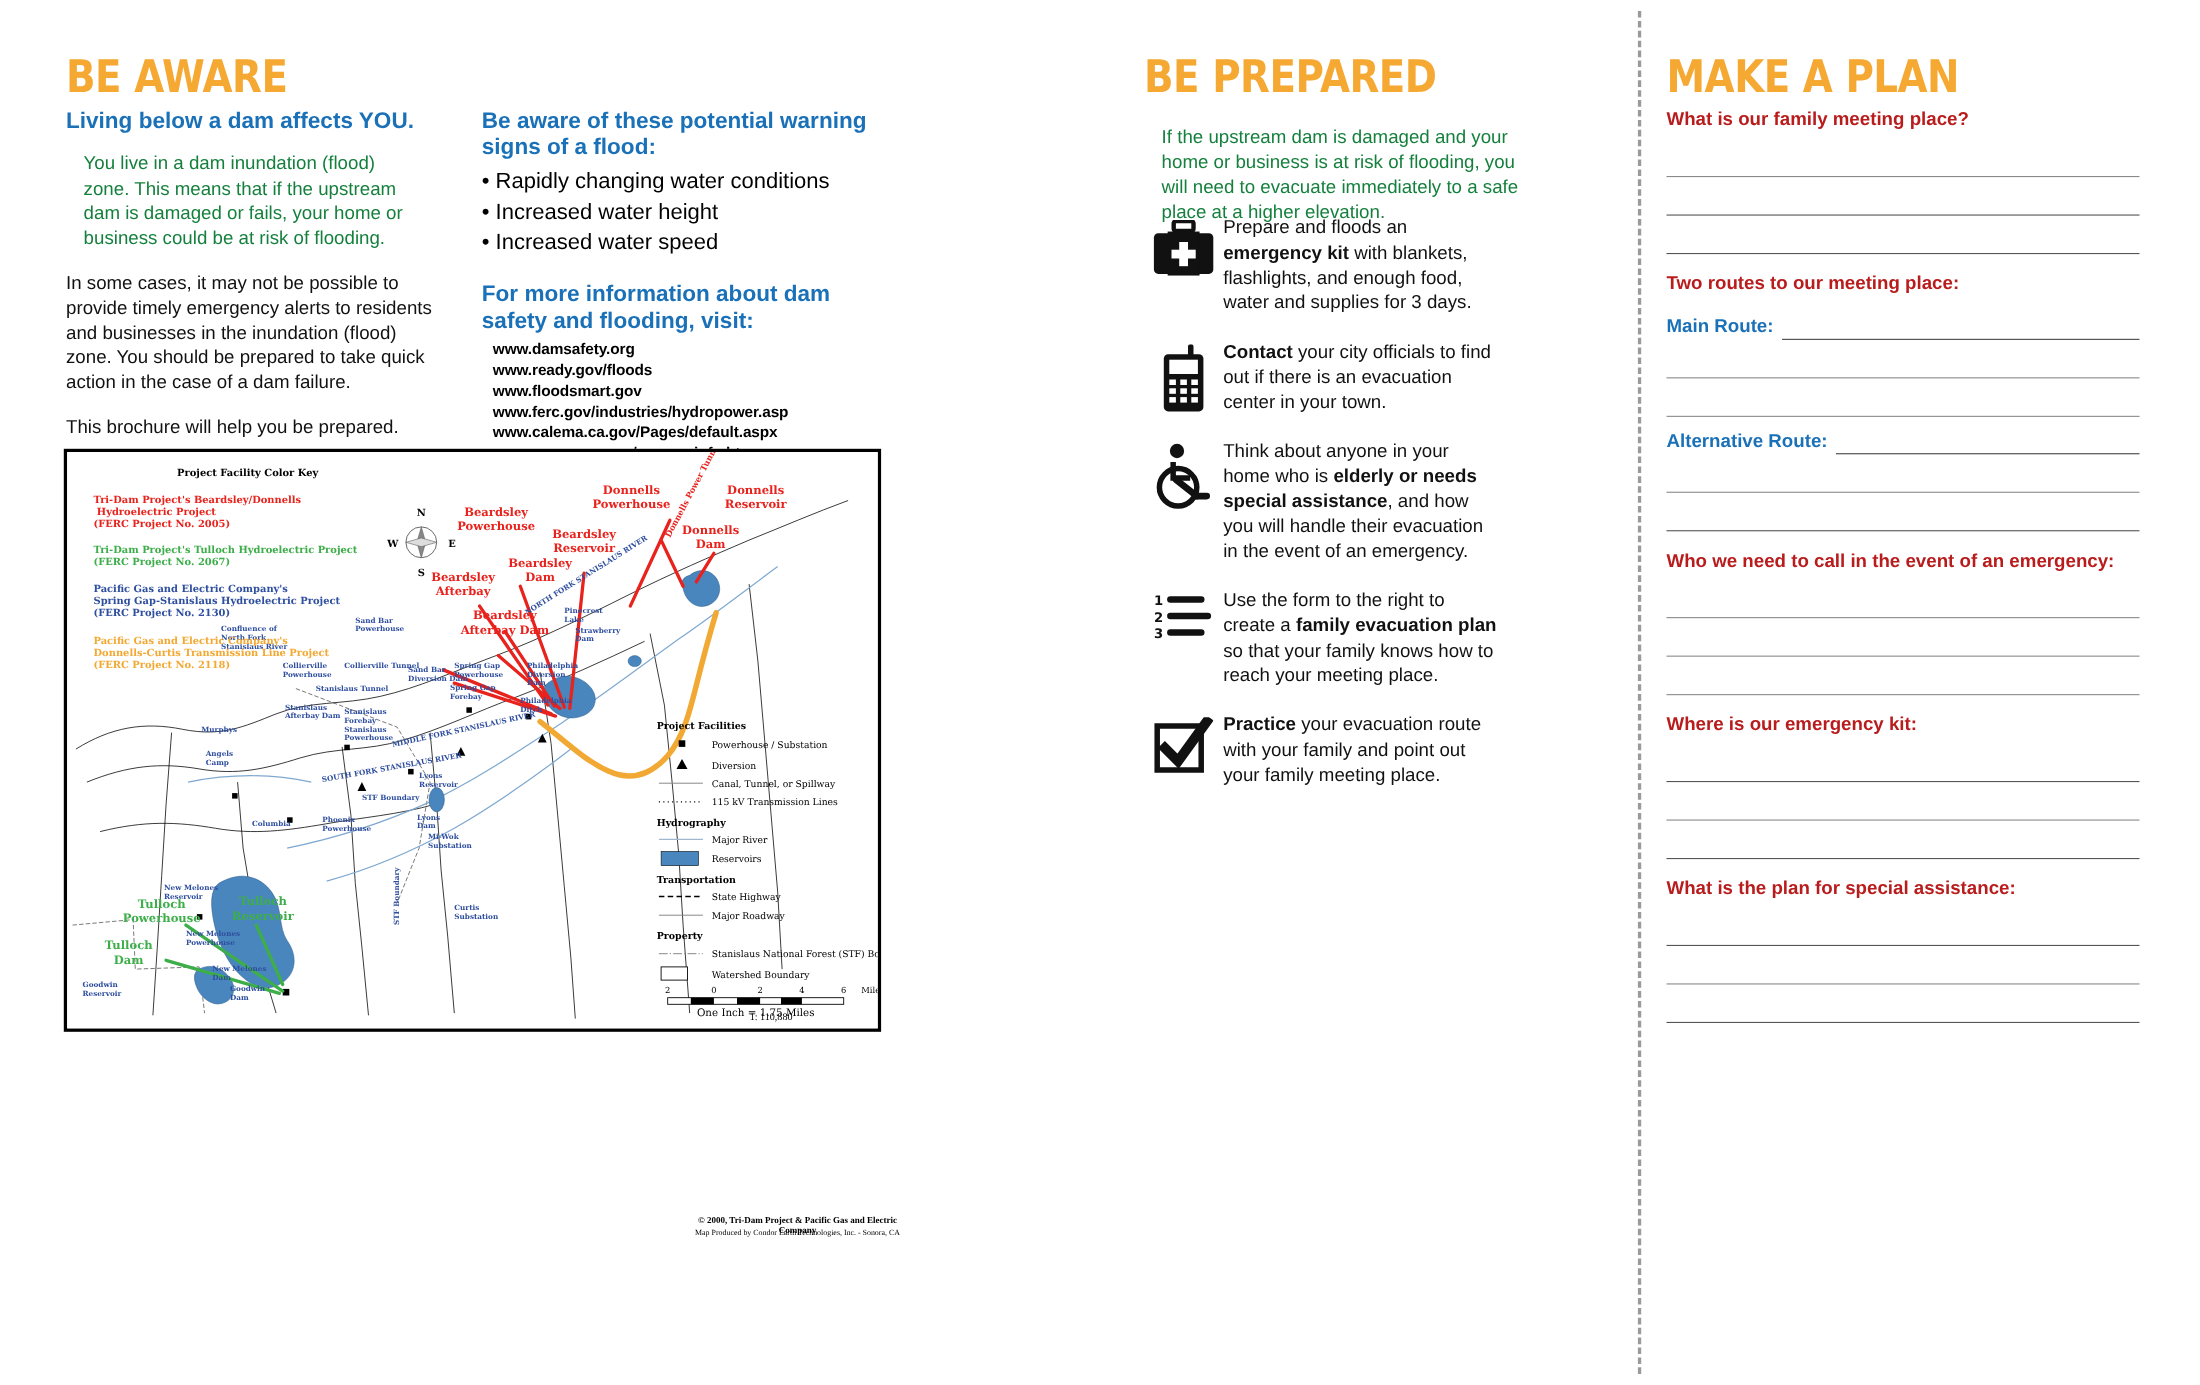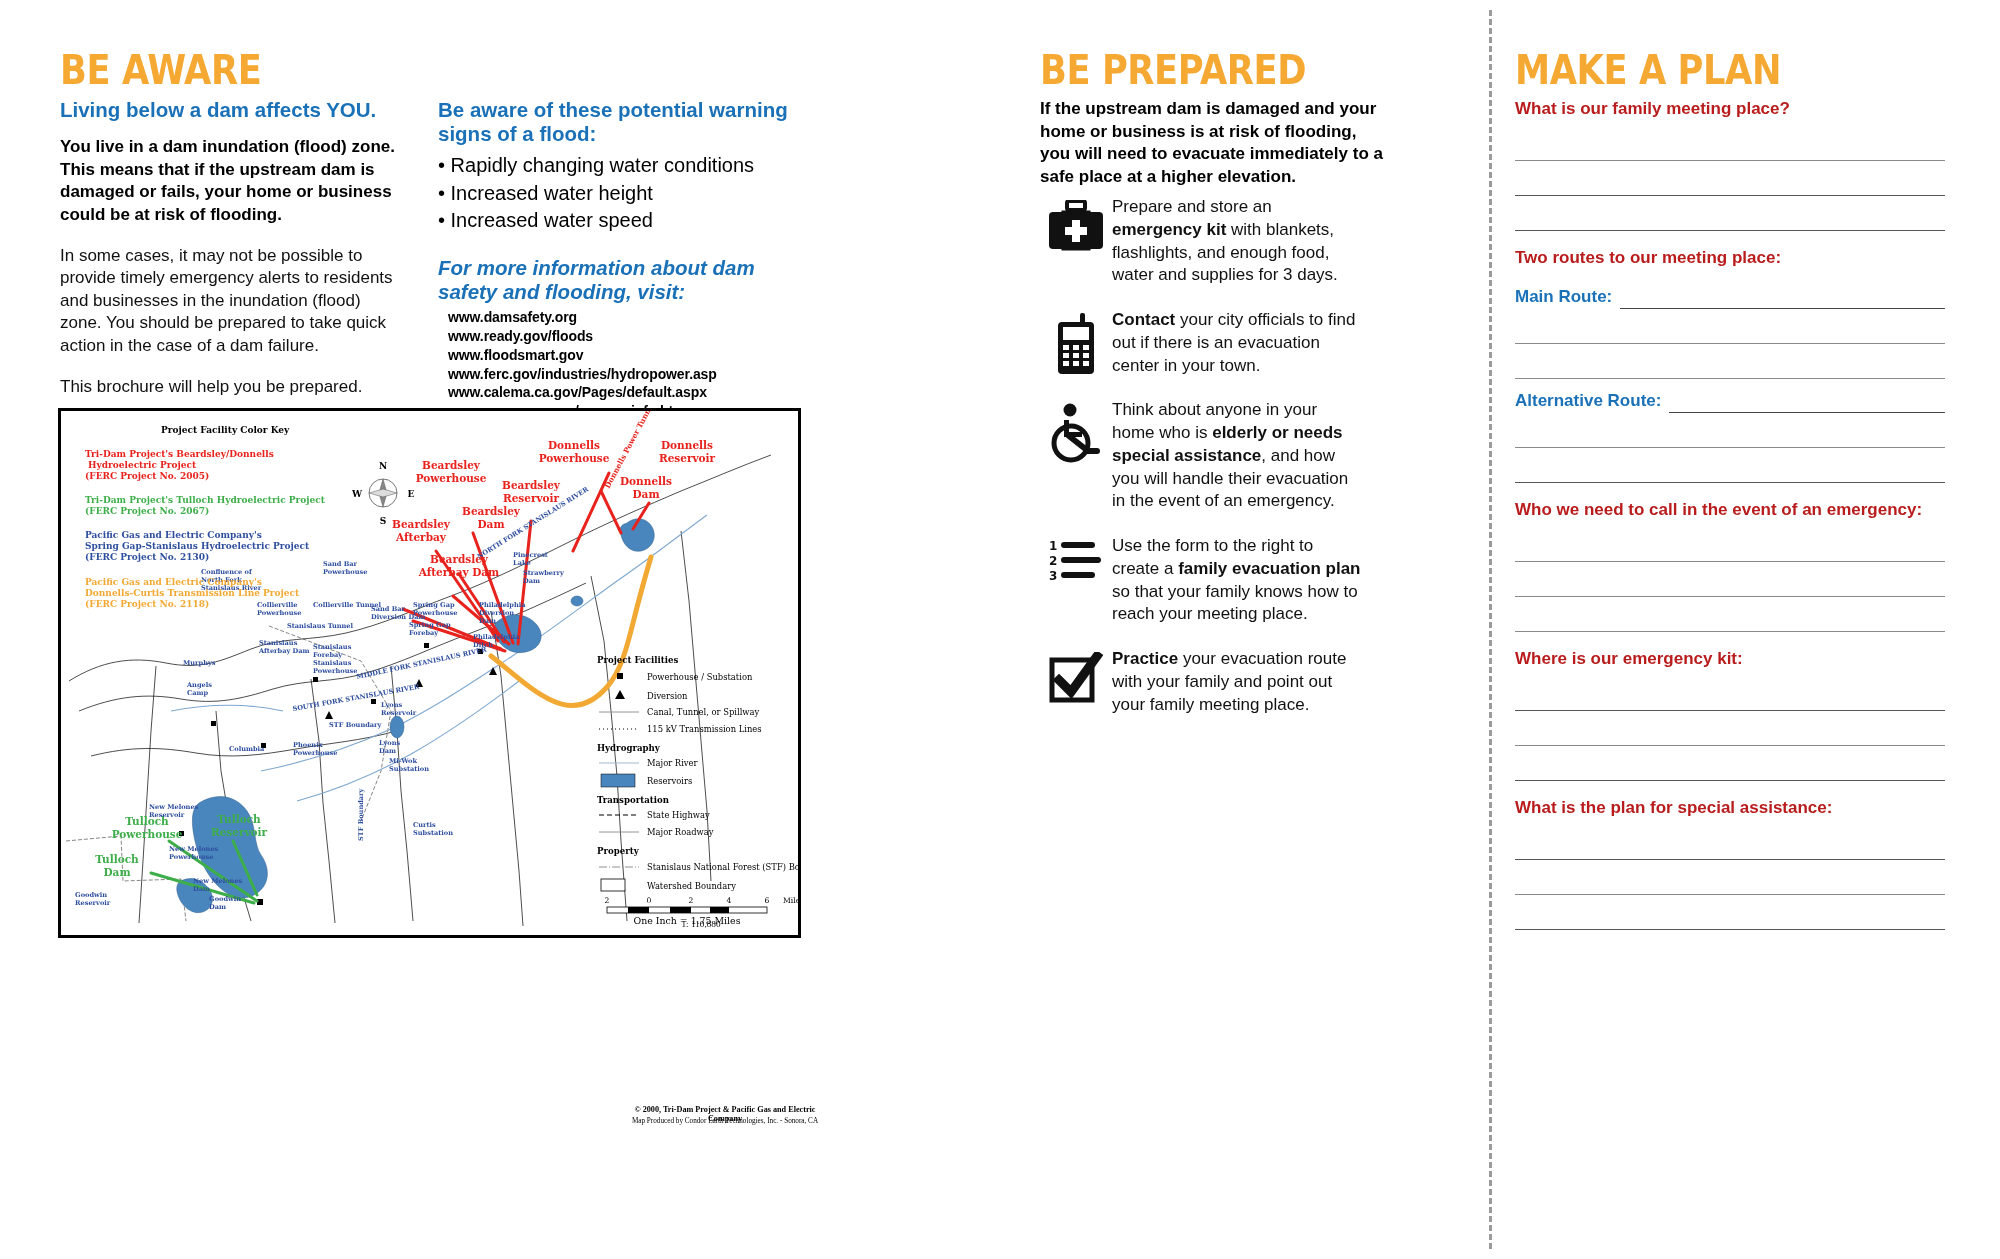--- a/index.html
+++ b/index.html
@@ -45,25 +45,25 @@
     white-space: nowrap;
   }
   .hdr-blue {
     color: #1A71B8;
     font-weight: 700;
     font-size: 20.5px;
     line-height: 1.18;
     margin: 0;
   }
   .body-bold {
-    font-weight: 700;
+    font-weight: 400;
     font-size: 17px;
     line-height: 1.33;
-    margin: 0;
-    color: #000000;
+    margin: 16px;
+    color: #15803d;
   }
   .body-reg {
     font-weight: 400;
     font-size: 17px;
     line-height: 1.33;
     margin: 0;
     color: #111;
   }
   .bullets {
     margin: 0;
@@ -178,21 +178,21 @@
       <p class="body-reg" style="margin-top:18px;">This brochure will help you be prepared.</p>
     </div>
 
     <div class="aware-colR">
       <h2 class="hdr-blue" style="margin-bottom:6px;">Be aware of these potential warning signs of a flood:</h2>
       <ul class="bullets">
         <li>Rapidly changing water conditions</li>
         <li>Increased water height</li>
         <li>Increased water speed</li>
       </ul>
-      <h2 class="hdr-blue" style="margin-top:22px;margin-bottom:4px;font-style:italic;">For more information about dam safety and flooding, visit:</h2>
+      <h2 class="hdr-blue" style="margin-top:22px;margin-bottom:4px;">For more information about dam safety and flooding, visit:</h2>
       <ul class="urls" style="padding-left:10px;">
         <li>www.damsafety.org</li>
         <li>www.ready.gov/floods</li>
         <li>www.floodsmart.gov</li>
         <li>www.ferc.gov/industries/hydropower.asp</li>
         <li>www.calema.ca.gov/Pages/default.aspx</li>
         <li>www.nws.noaa.gov/nwr.geninfo.htm</li>
       </ul>
     </div>
 
@@ -474,21 +474,21 @@
             <rect x="24" y="20" width="8" height="22" fill="#111"></rect>
             <rect x="17" y="27" width="22" height="8" fill="#111"></rect>
             <rect x="24" y="20" width="8" height="22" fill="#fff"></rect>
             <rect x="17" y="27" width="22" height="8" fill="#fff"></rect>
             <rect x="15" y="12" width="26" height="37" fill="#111"></rect>
             <rect x="24" y="20" width="8" height="22" fill="#fff"></rect>
             <rect x="17" y="27" width="22" height="8" fill="#fff"></rect>
           </svg>
         </div>
         <div class="prep-text">
-          <span>Prepare and store an </span><b>emergency kit</b><span> with blankets, flashlights, and enough food, water and supplies for 3 days.</span>
+          <span>Prepare and floods an </span><b>emergency kit</b><span> with blankets, flashlights, and enough food, water and supplies for 3 days.</span>
         </div>
       </div>
 
       <div class="prep-item">
         <div class="prep-icon">
           <svg width="46" height="62" viewBox="0 0 46 62" xmlns="http://www.w3.org/2000/svg">
             <rect x="27" y="0" width="5" height="12" rx="2" fill="#111"></rect>
             <rect x="5" y="9" width="36" height="52" rx="4" fill="#111"></rect>
             <rect x="10" y="14" width="26" height="13" fill="#fff"></rect>
             <g fill="#fff">

